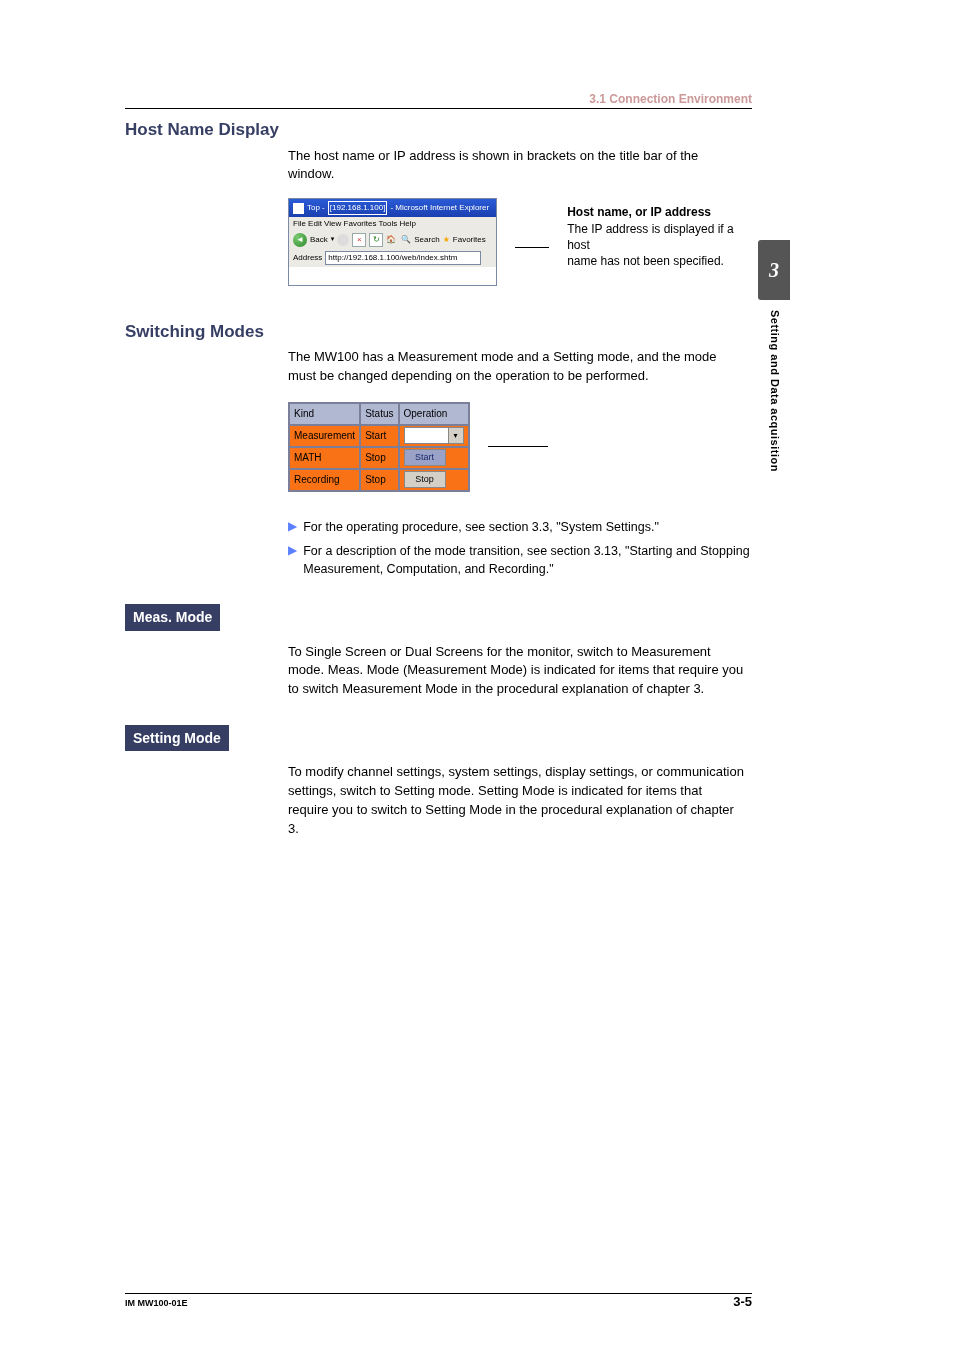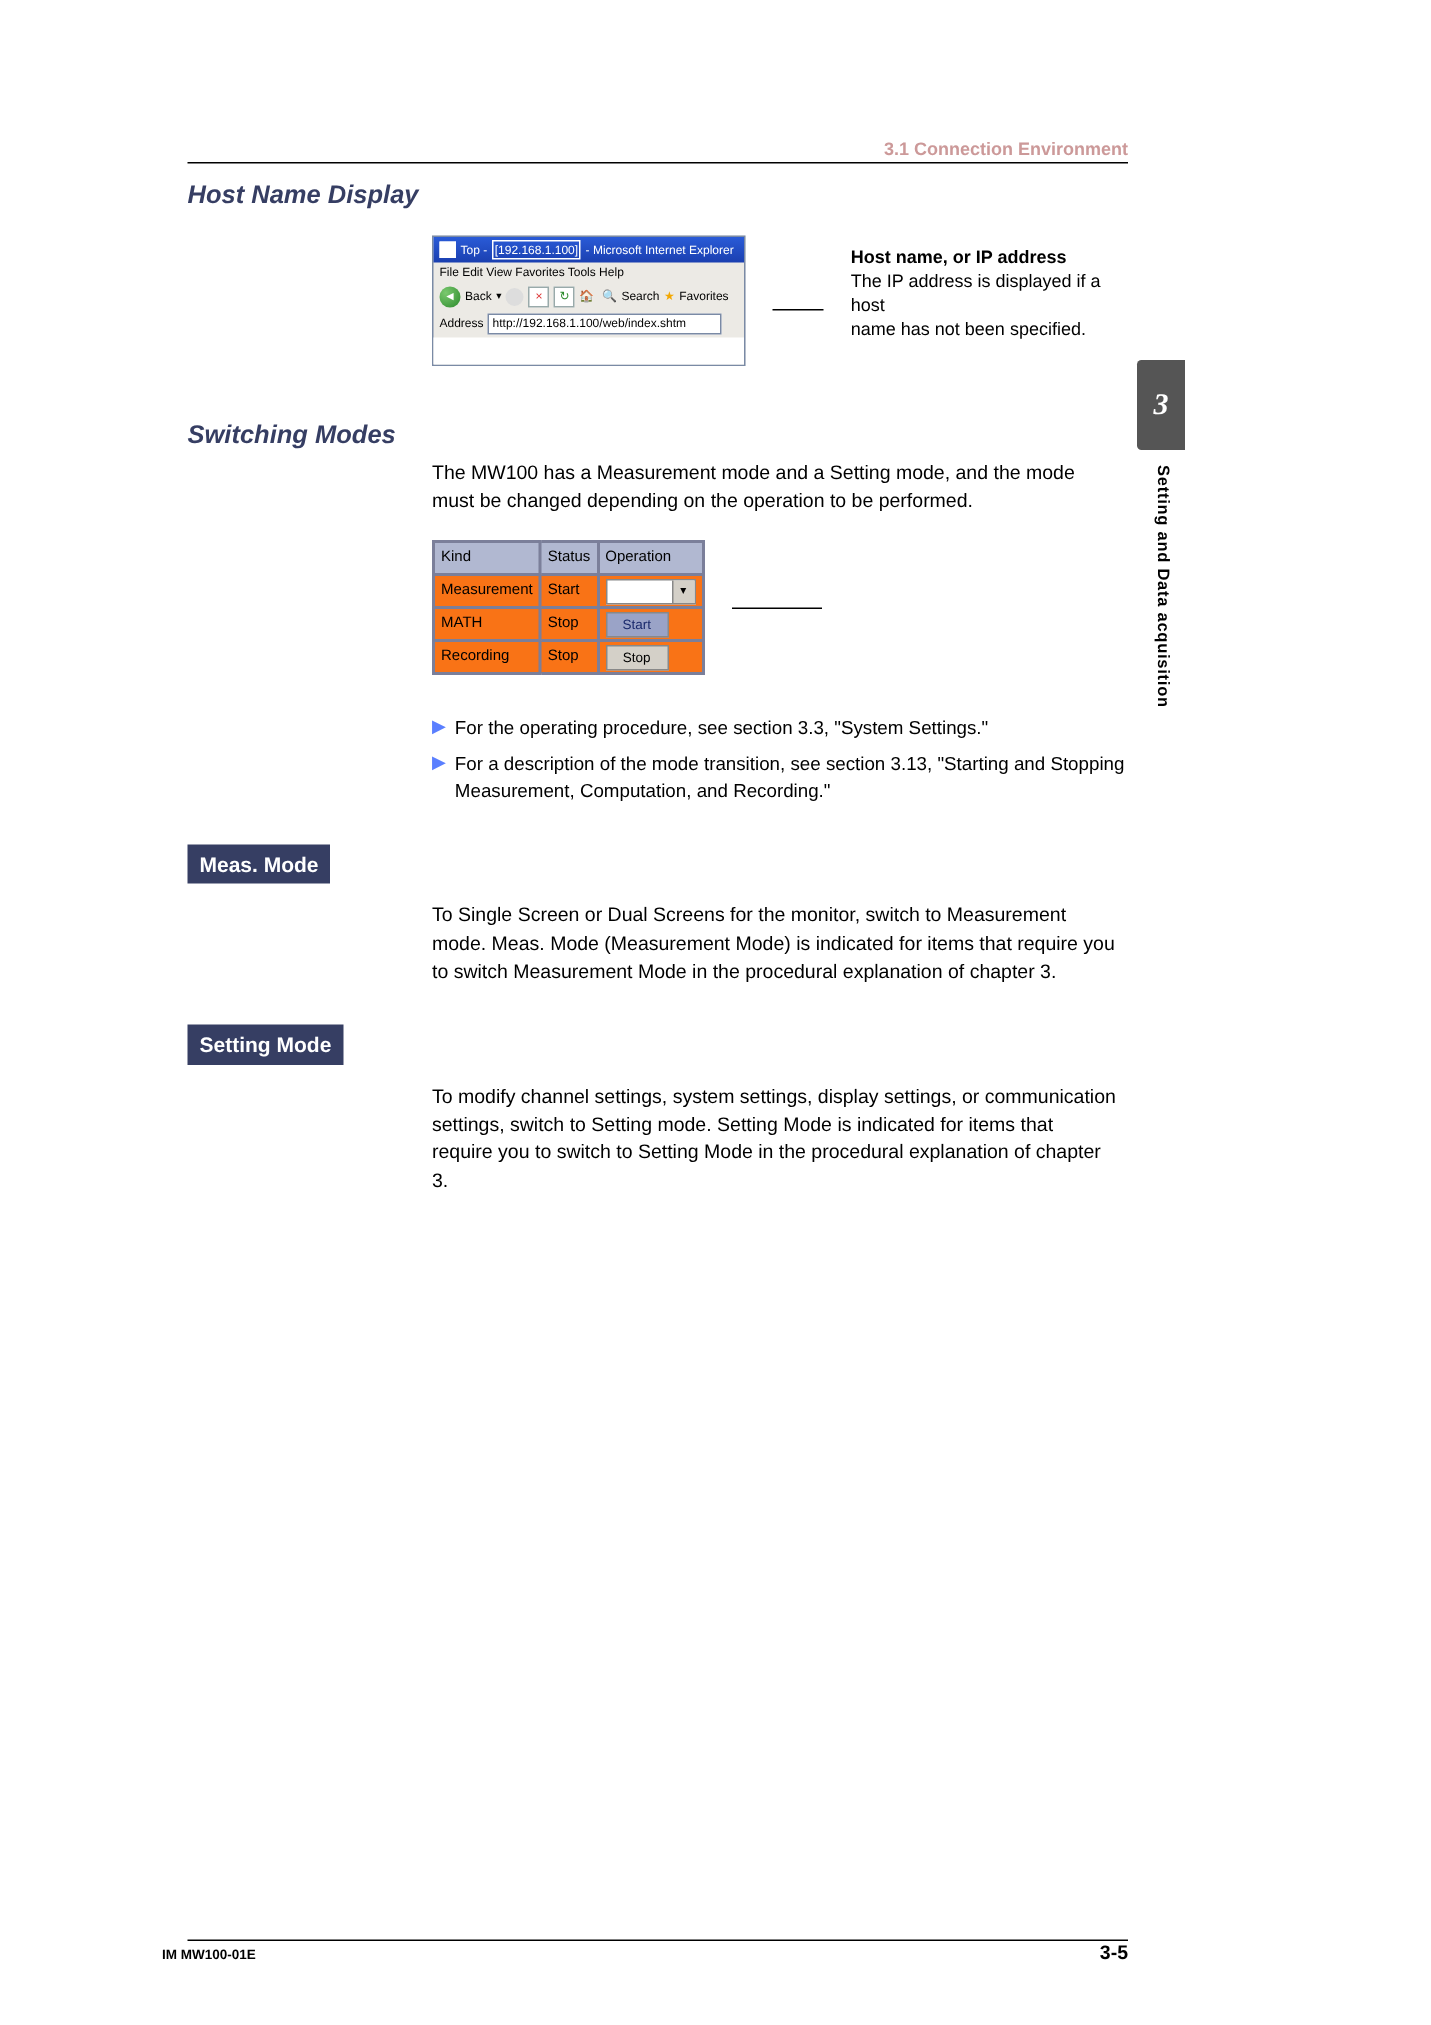--- a/index.html
+++ b/index.html
@@ -65,21 +65,20 @@
     writing-mode: vertical-rl;
     font-size: 11px;
     font-weight: bold;
     letter-spacing: 0.5px;
   }
   .h2 {
     font-size: 17px;
     font-weight: bold;
     color: #363e63;
     margin: 30px 0 4px 0;
-    font-style: italic;
   }
   .body-text {
     margin-left: 163px;
     margin-right: 5px;
     margin-top: 4px;
   }
   .screenshot-row {
     margin-left: 163px;
     display: flex;
     align-items: flex-start;
@@ -236,21 +235,21 @@
     position:absolute;
     bottom: 56px;
     left: 125px;
     right: 68px;
     height:1px;
     background:#000;
   }
   .footer-left {
     position:absolute;
     bottom: 40px;
-    left: 108px;
+    left: 125px;
     font-size: 9px;
     font-weight:bold;
   }
   .footer-right {
     position:absolute;
     bottom: 38px;
     right: 68px;
     font-size: 13px;
     font-weight:bold;
   }
@@ -262,20 +261,21 @@
 <div class="page">
   <div class="section-header-right">3.1  Connection Environment</div>
   <div class="top-border"></div>
 
   <div class="side-tab">
     <div class="tab-box">3</div>
     <div class="side-text">Setting and Data acquisition</div>
   </div>
 
   <div class="h2">Host Name Display</div>
+  <div class="body-text">The host name or IP address is shown in brackets on the title bar of the window.</div>
 
   <div class="screenshot-row">
     <div class="ie-box">
       <div class="ie-titlebar">
         <span class="page-ico"></span>
         <span>Top -</span>
         <span class="title-bracket">[192.168.1.100]</span>
         <span>- Microsoft Internet Explorer</span>
       </div>
       <div class="ie-menu">File   Edit   View   Favorites   Tools   Help</div>

